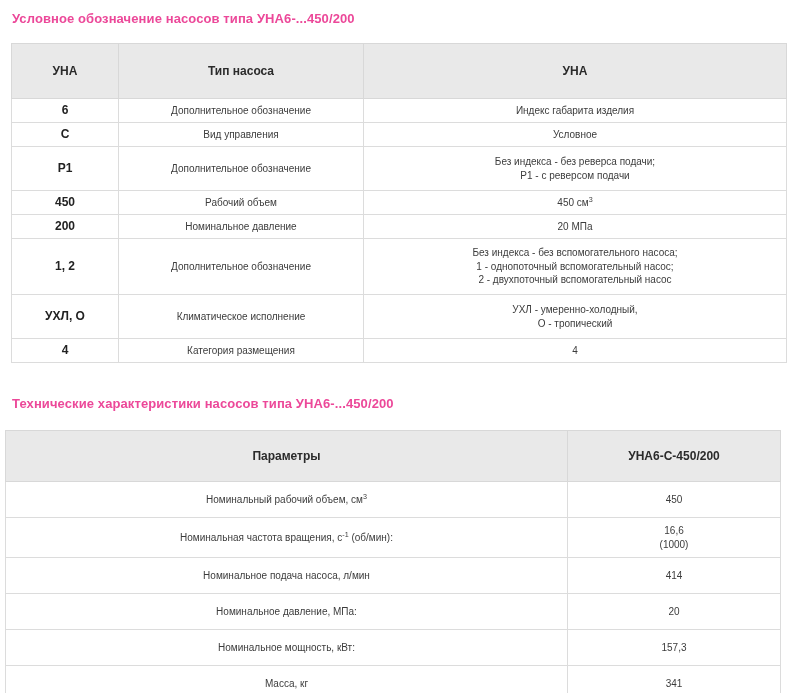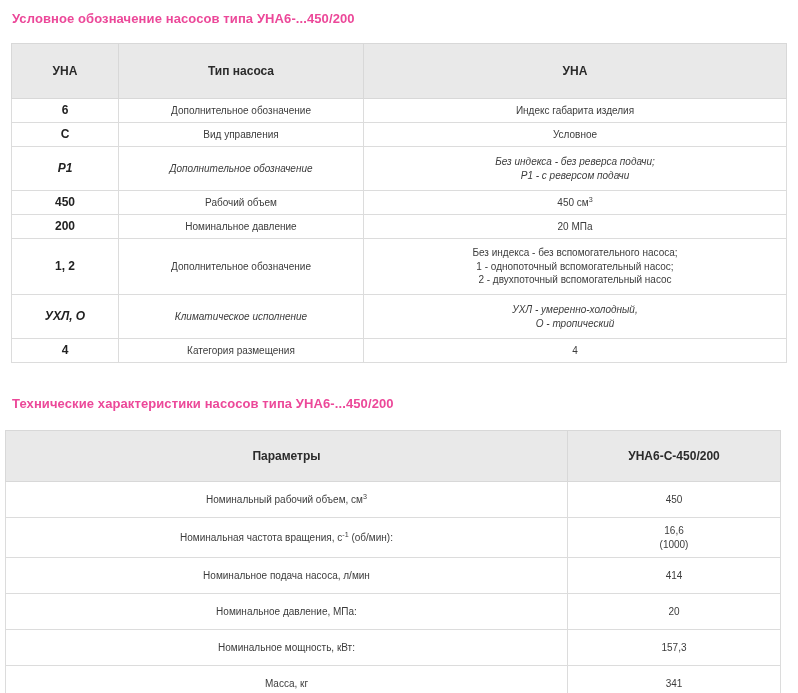--- a/index.html
+++ b/index.html
@@ -75,21 +75,21 @@
   #table-marking {
     left: 11px;
     top: 43px;
     width: 775px;
   }
   #table-marking col.c1 { width: 107px; }
   #table-marking col.c2 { width: 245px; }
   #table-marking col.c3 { width: 423px; }
   #table-marking thead th { height: 54px; }
   #table-marking tbody tr { height: 24px; }
-  #table-marking tbody tr.tall2 { height: 44px; font-style: italic; }
+  #table-marking tbody tr.tall2 { height: 44px; }
   #table-marking tbody tr.tall3 { height: 56px; }
 
   
   #table-specs {
     left: 5px;
     top: 430px;
     width: 775px;
   }
   #table-specs col.p1 { width: 562px; }
   #table-specs col.p2 { width: 213px; }

